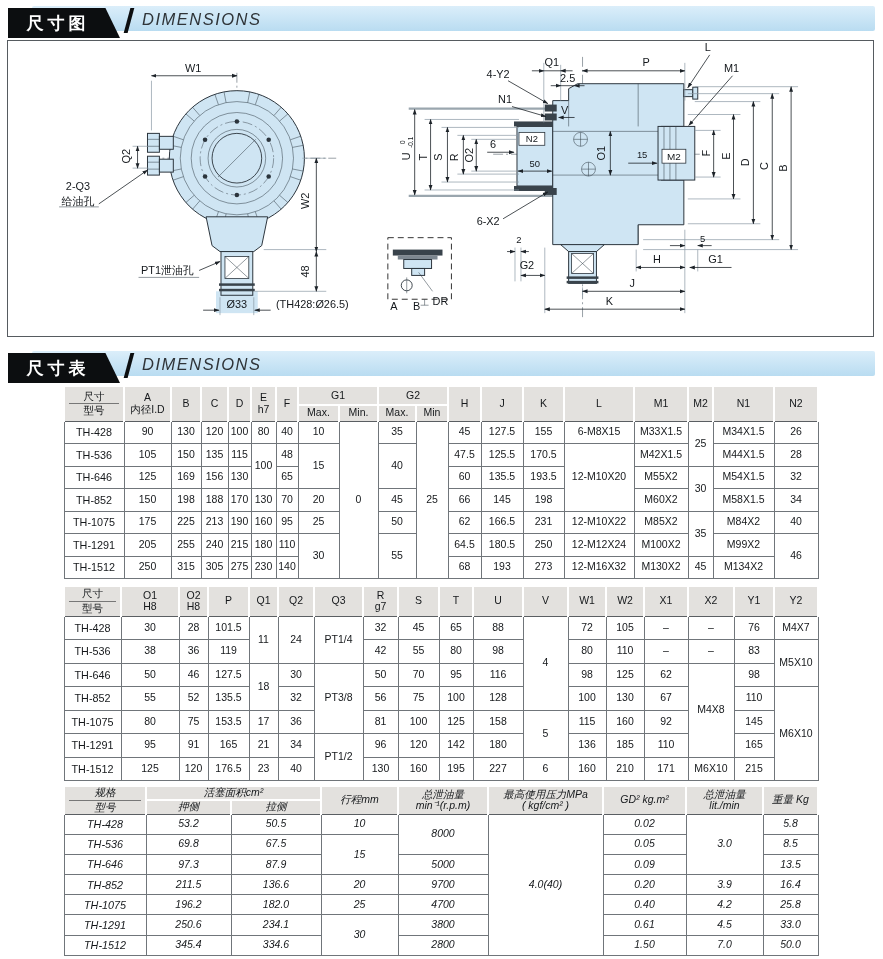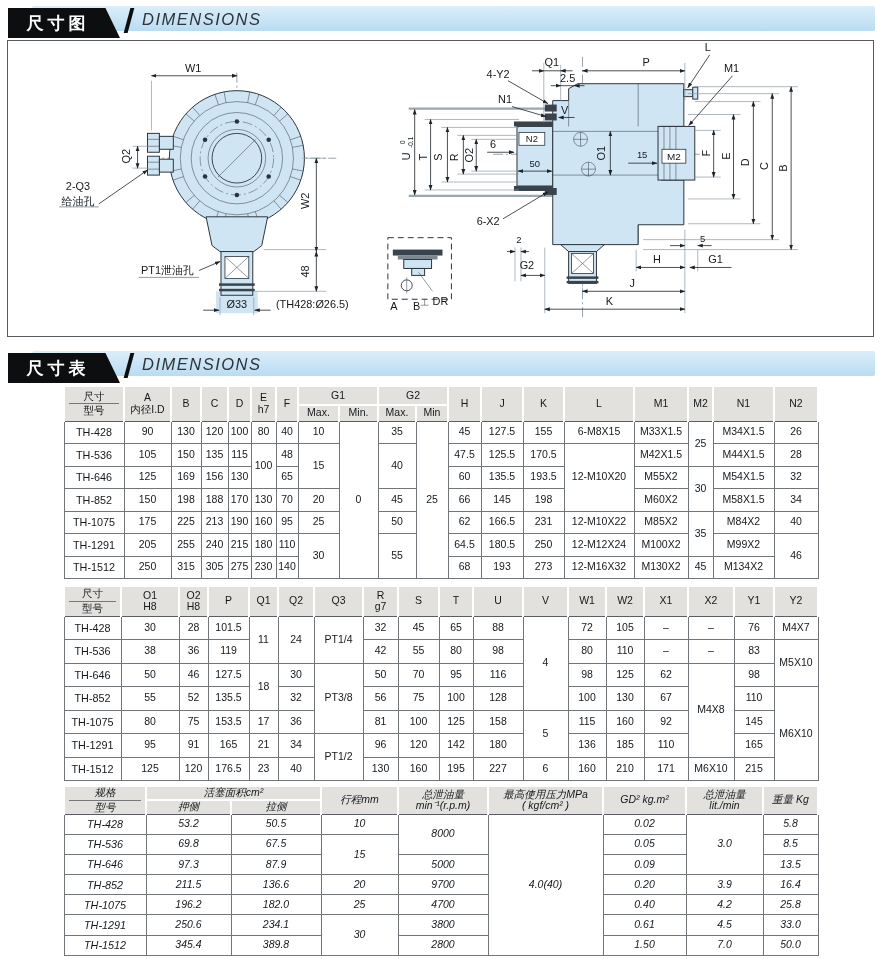--- a/index.html
+++ b/index.html
@@ -734,21 +734,21 @@
             <td>234.1</td>
             <td rowspan="2">30</td>
             <td>3800</td>
             <td>0.61</td>
             <td>4.5</td>
             <td>33.0</td>
           </tr>
           <tr style="height: 20.2px;">
             <td class="model">TH-1512</td>
             <td>345.4</td>
-            <td>389.8</td>
+            <td>334.6</td>
             <td>2800</td>
             <td>1.50</td>
             <td>7.0</td>
             <td>50.0</td>
           </tr>
         </tbody>
       </table>
     </div>
 </div>
 

